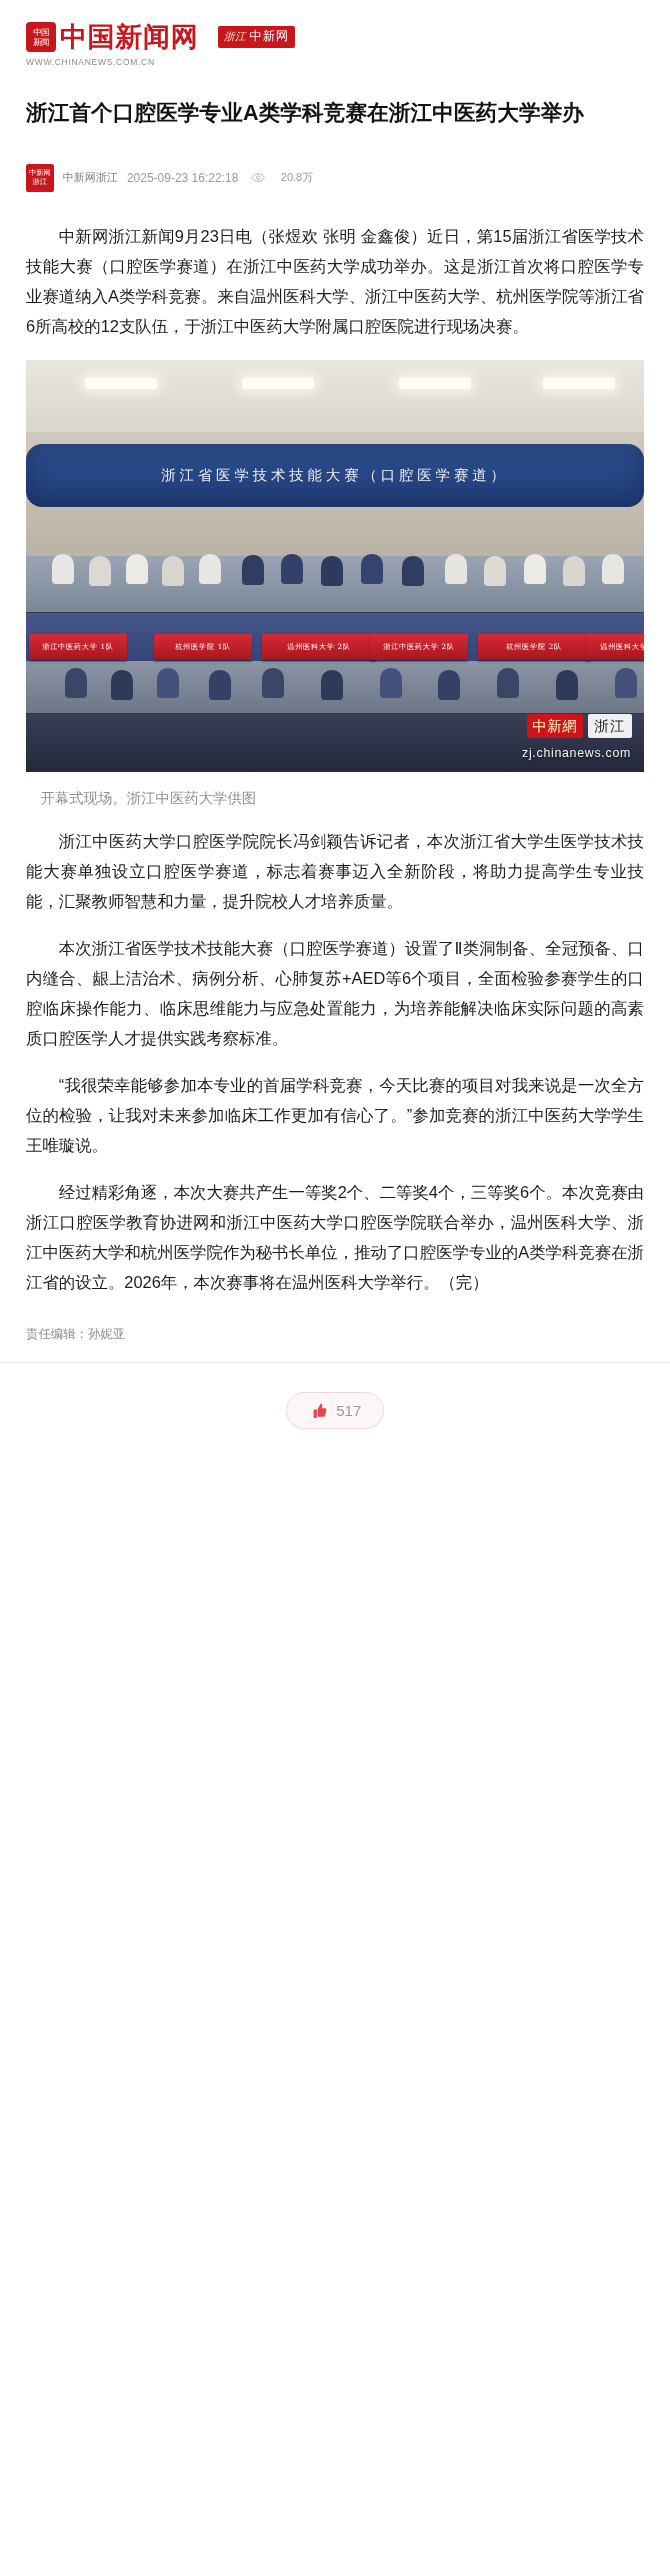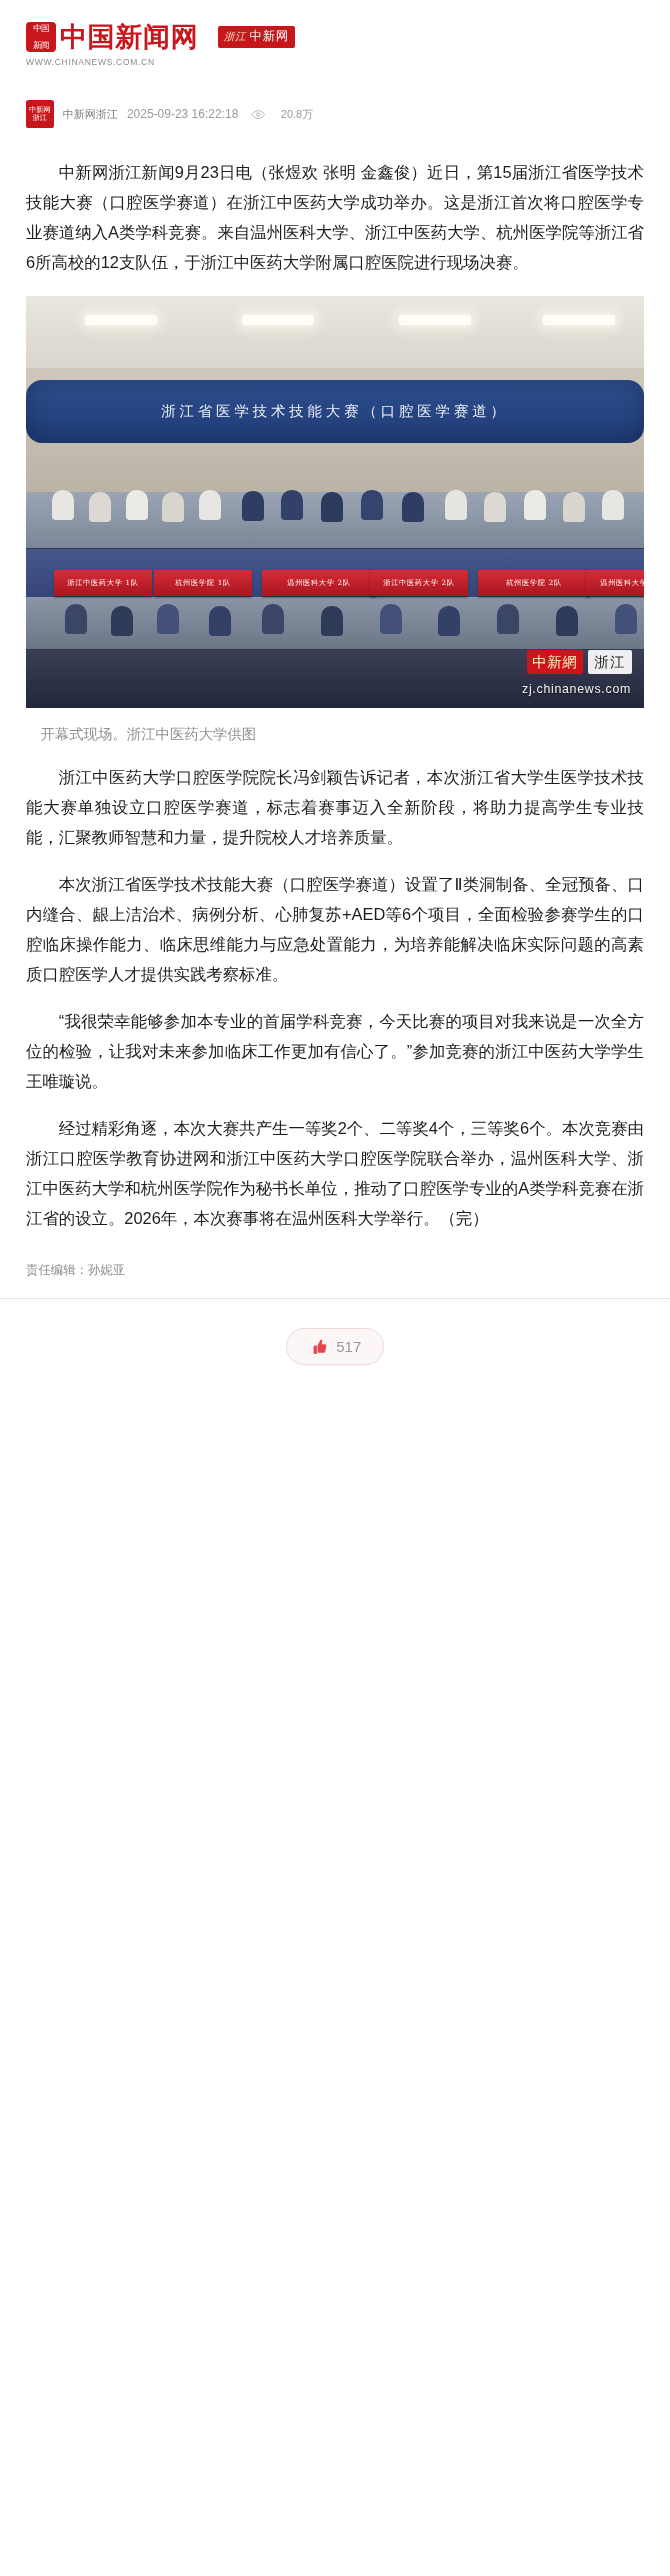--- a/index.html
+++ b/index.html
@@ -37,21 +37,21 @@
     align-items: center;
     gap: 3.9px;
   }
   .brand-seal {
     width: 30px;
     height: 30px;
     border-radius: 3.9px;
     background: #c8161d;
     color: #fff;
     font-size: 8.5px;
-    line-height: 17px;
+    line-height: 10px;
     text-align: center;
     display: flex;
     align-items: center;
     justify-content: center;
     font-family: "DejaVu Serif", serif;
     letter-spacing: -0.7px;
     padding: 1.3px;
     box-sizing: border-box;
   }
   .brand-name {
@@ -287,20 +287,21 @@
         <div class="brand-name">中国新闻网</div>
       </div>
       <div class="brand-url">WWW.CHINANEWS.COM.CN</div>
     </div>
     <div class="brand-badge">
       <span class="badge-script">浙江</span>
       <span>中新网</span>
     </div>
   </div>
 
+  <h1 class="article-title">浙江首个口腔医学专业A类学科竞赛在浙江中医药大学举办</h1>
 
   <div class="article-meta">
     <div class="meta-avatar">中新网<br>浙江</div>
     <div class="meta-source">中新网浙江</div>
     <div class="meta-time">2025-09-23 16:22:18</div>
     <div class="meta-views">
       <span class="eye-icon">
         <svg width="14.4" height="9.2" viewBox="0 0 22 14" fill="none">
           <path d="M11 1C5.5 1 1.8 6 1 7c0.8 1 4.5 6 10 6s9.2-5 10-6c-0.8-1-4.5-6-10-6z" stroke="#a6a6a6" stroke-width="1.3" fill="none"></path>
           <circle cx="11" cy="7" r="2.6" stroke="#a6a6a6" stroke-width="1.3" fill="none"></circle>
@@ -353,21 +354,21 @@
         <div class="person" style="left:131px; top:308px; background:#43507a;"></div>
         <div class="person" style="left:183px; top:310px; background:#344066;"></div>
         <div class="person" style="left:236px; top:308px; background:#3b4666;"></div>
         <div class="person" style="left:295px; top:310px; background:#2f3a58;"></div>
         <div class="person" style="left:354px; top:308px; background:#43507a;"></div>
         <div class="person" style="left:412px; top:310px; background:#344066;"></div>
         <div class="person" style="left:471px; top:308px; background:#3b4666;"></div>
         <div class="person" style="left:530px; top:310px; background:#2f3a58;"></div>
         <div class="person" style="left:589px; top:308px; background:#43507a;"></div>
 
-        <div class="desk" style="left:28px;  top:274px; width:98px;">
+        <div class="desk" style="left:3px;  top:274px; width:98px;">
           <span>浙江中医药大学 1队</span>
         </div>
         <div class="desk" style="left:128px; top:274px; width:98px;">
           <span>杭州医学院 1队</span>
         </div>
         <div class="desk" style="left:236px; top:274px; width:114px;">
           <span>温州医科大学 2队</span>
         </div>
         <div class="desk" style="left:344px; top:274px; width:98px;">
           <span>浙江中医药大学 2队</span>

